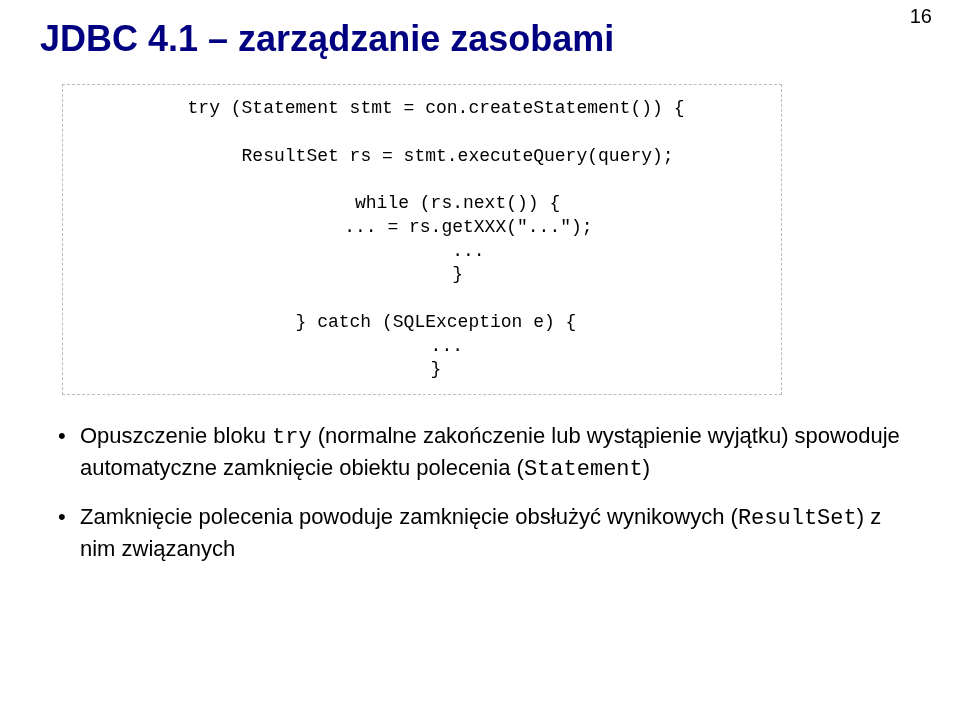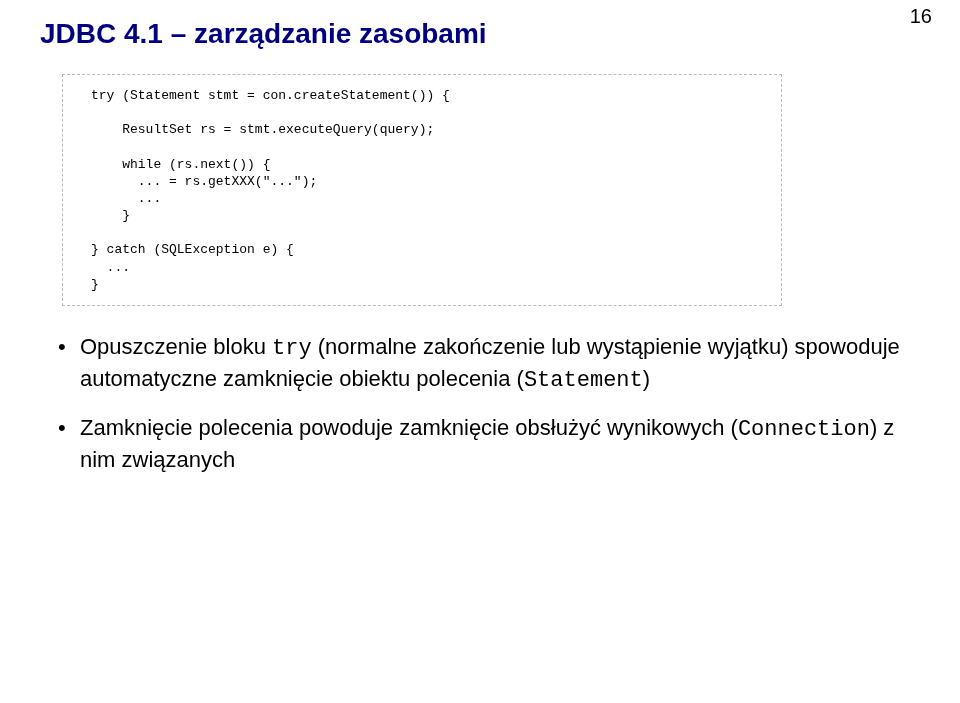--- a/index.html
+++ b/index.html
@@ -16,35 +16,36 @@
     position: relative;
   }
   .page-number {
     position: absolute;
     top: 5px;
     right: 28px;
     font-size: 20px;
     color: #000;
   }
   .title {
-    font-size: 28px;
+    font-size: 36px;
     font-weight: bold;
     color: #000080;
     margin: 0 0 24px 0;
   }
   .code-box {
     border: 1px dashed #bbb;
     padding: 12px 0 12px 28px;
     margin: 0 0 26px 22px;
     width: 690px;
     font-family: "Courier New", monospace;
-    font-size: 13px;
+    font-size: 18px;
     line-height: 1.32;
     color: #000;
     white-space: pre;
+    text-align: center;
   }
   .bullets {
     margin: 0 0 4px 18px;
     padding: 0;
   }
   .bullets li {
     list-style: none;
     position: relative;
     padding-left: 22px;
     font-size: 22px;
@@ -81,16 +82,16 @@
 <span></span>
 <span>} catch (SQLException e) {</span>
 <span>  ...</span>
 <span>}</span></div>
 
   <ul class="bullets">
     <li>
       <span>Opuszczenie bloku </span><span class="mono">try</span><span> (normalne zakończenie lub wystąpienie wyjątku) spowoduje automatyczne zamknięcie obiektu polecenia (</span><span class="mono">Statement</span><span>)</span>
     </li>
     <li>
-      <span>Zamknięcie polecenia powoduje zamknięcie obsłużyć wynikowych (</span><span class="mono">Connection</span><span>) z nim związanych</span>
+      <span>Zamknięcie polecenia powoduje zamknięcie obsłużyć wynikowych (</span><span class="mono">ResultSet</span><span>) z nim związanych</span>
     </li>
   </ul>
 </div>
 
 </body></html>

